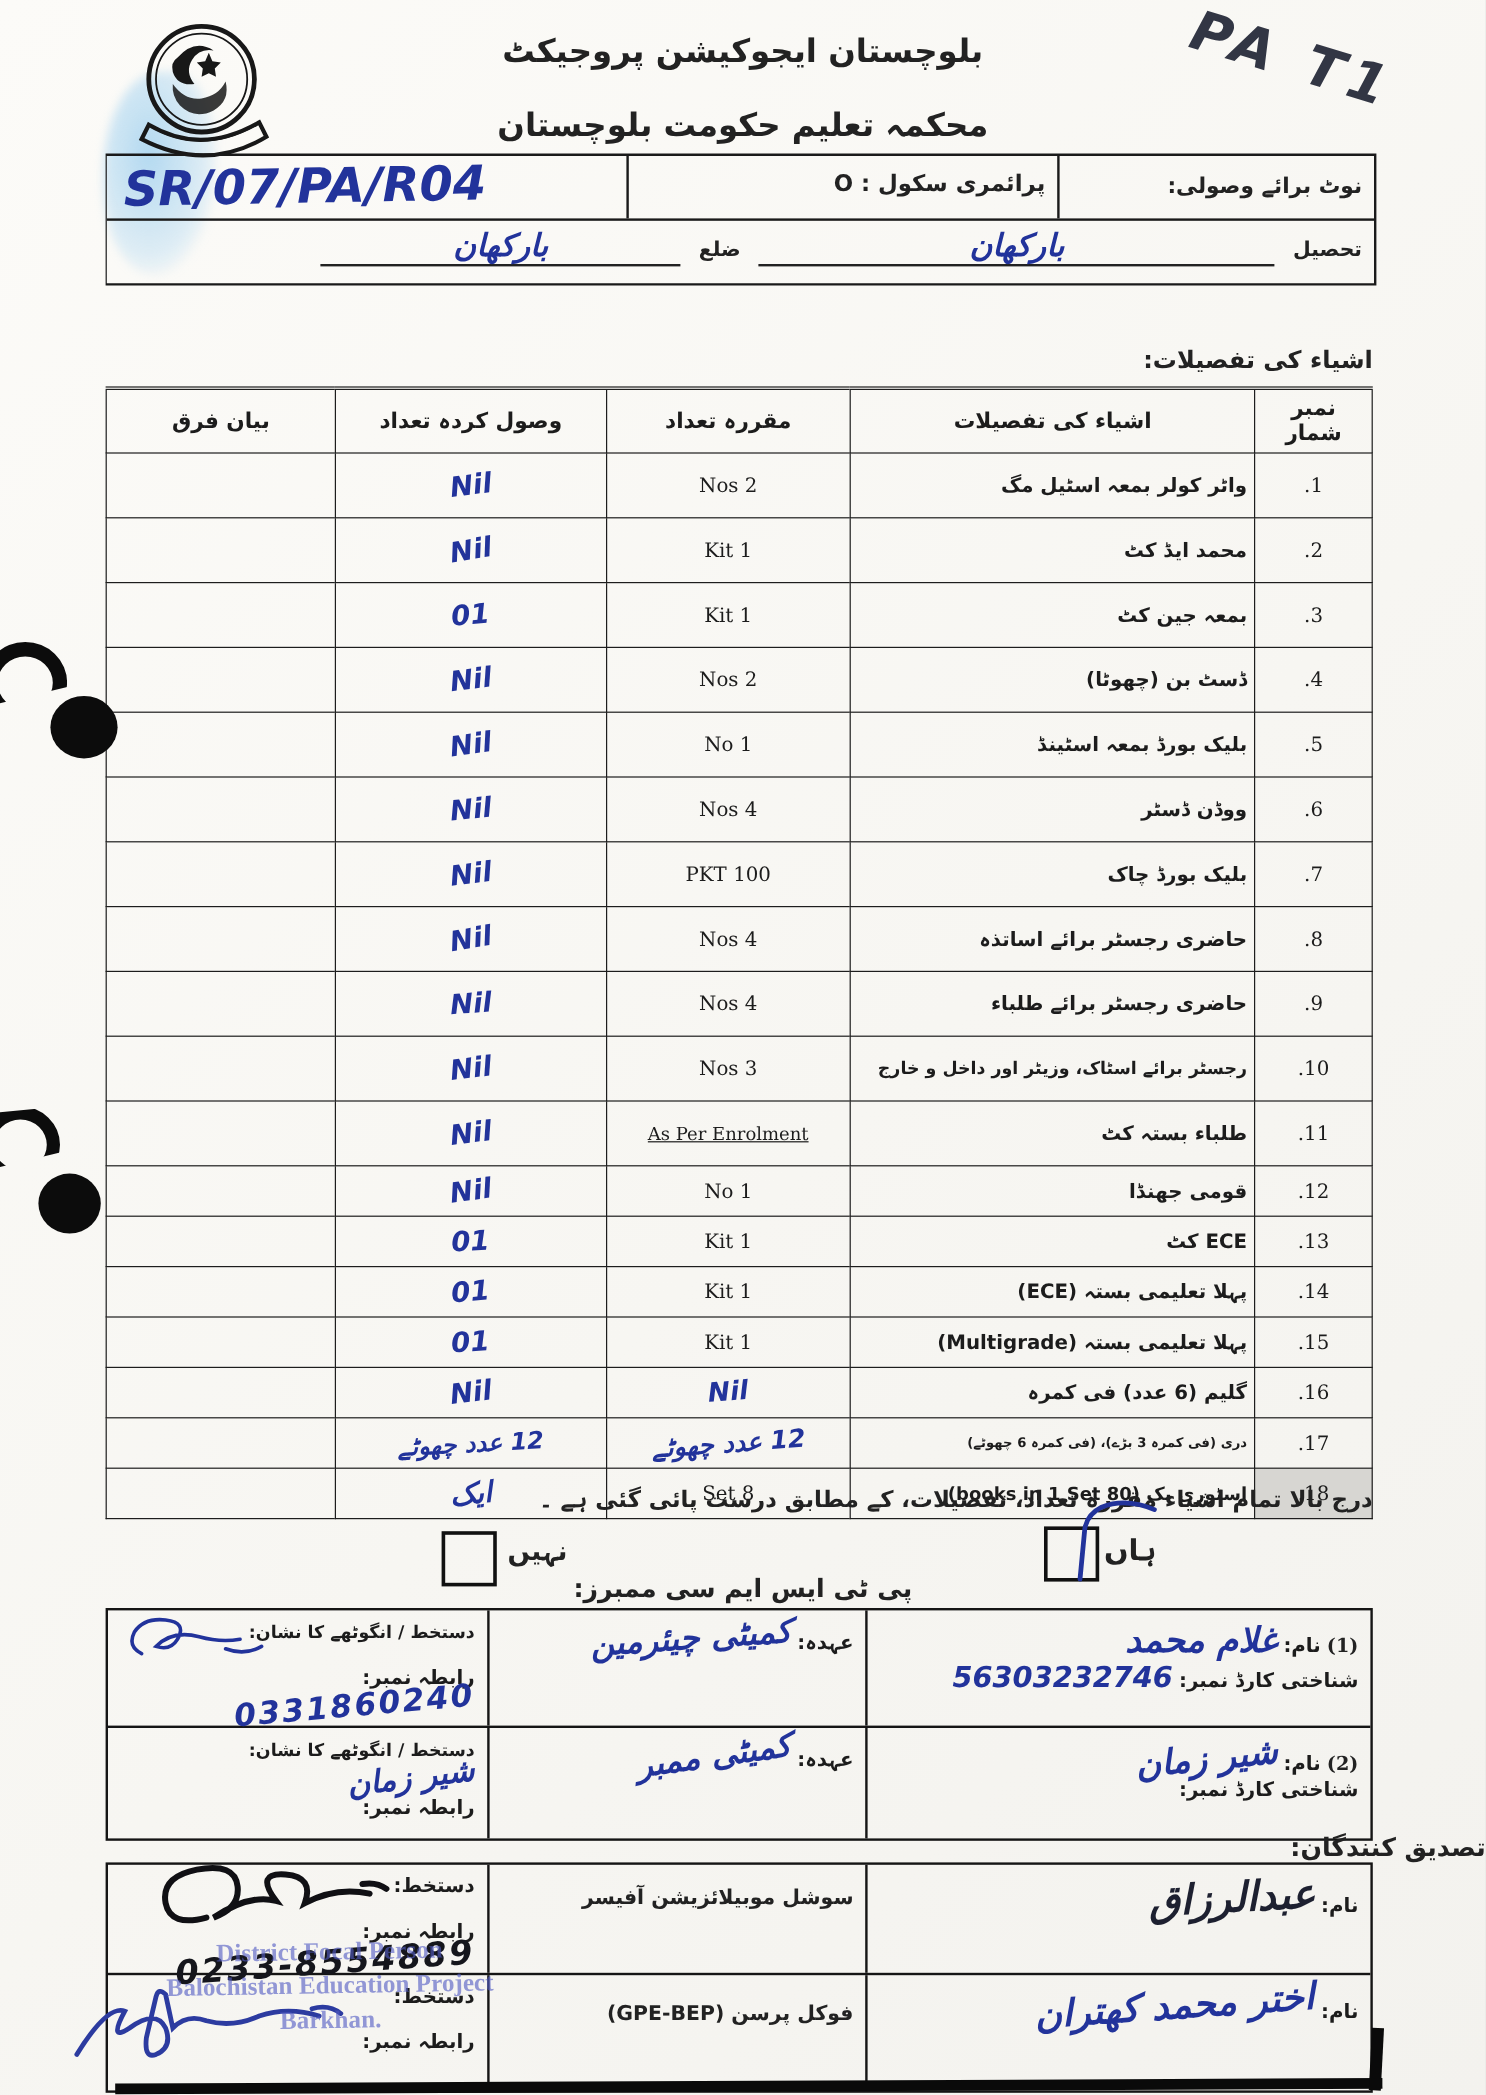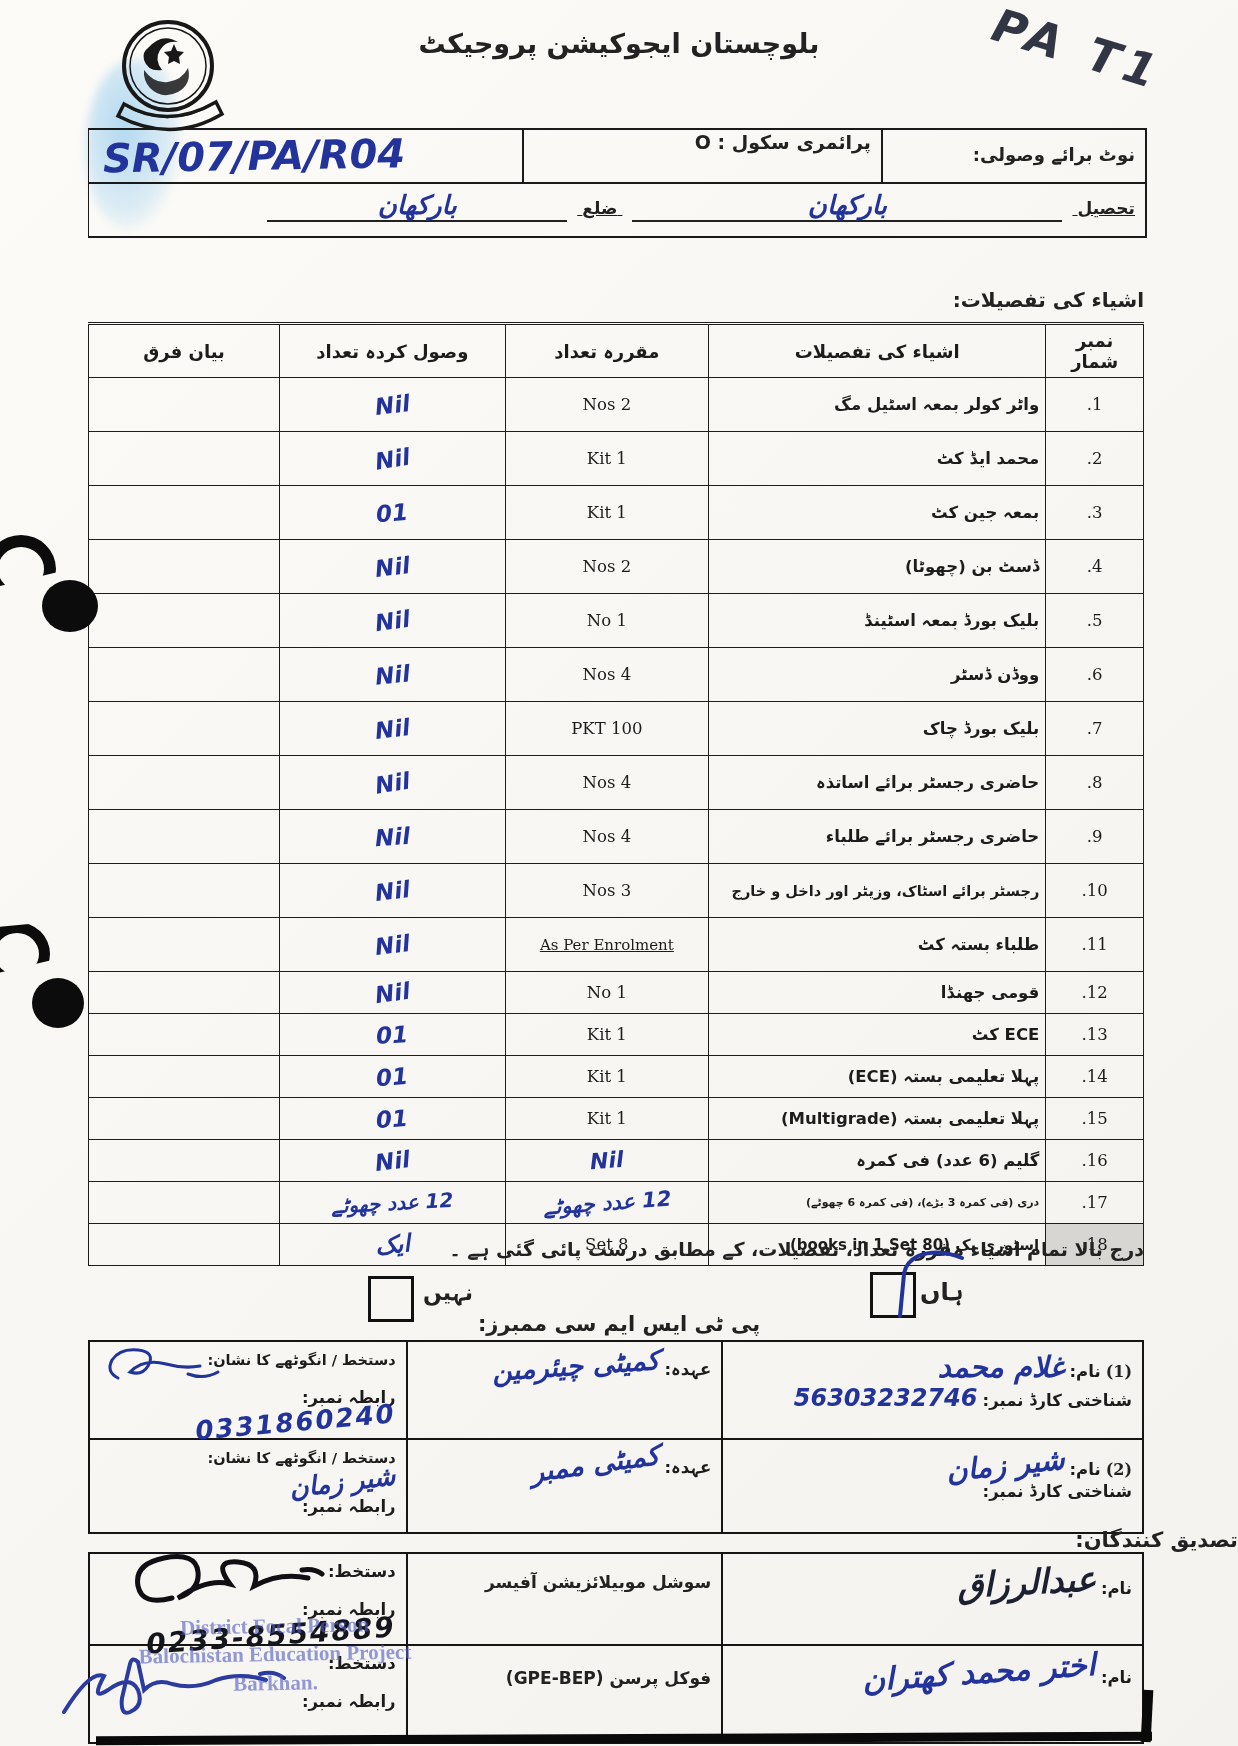--- a/index.html
+++ b/index.html
@@ -94,30 +94,31 @@
       <circle cx="72" cy="58" r="38" fill="none" stroke="#181818" stroke-width="1.5"></circle>
       <path d="M52 40 q14 -16 30 -6 q-12 -2 -18 8 q-6 10 2 20 q-14 2 -18 -10 q-2 -8 4 -12z" fill="#181818"></path>
       <path d="M78 36 l3 7 7 1 -5 5 1 7 -6 -3 -6 3 1 -7 -5 -5 7 -1z" fill="#181818"></path>
       <path d="M48 62 q10 14 24 12 q14 -2 20 -14 q4 16 -10 24 q-16 8 -28 -4 q-7 -8 -6 -18z" fill="#181818" opacity=".85"></path>
       <path d="M28 96 q44 26 92 -2 l6 12 q-50 30 -104 2z" fill="none" stroke="#181818" stroke-width="3.5"></path>
       <path d="M30 98 q42 24 88 -2" fill="none" stroke="#181818" stroke-width="1.2"></path>
     </svg>
   </div>
 
   <div class="abs urdu printed title1">بلوچستان ایجوکیشن پروجیکٹ</div>
+  <div class="abs urdu printed title2">محکمہ تعلیم حکومت بلوچستان</div>
   <div class="abs hw-dark corner-mark">PA T1</div>
 
   <div class="abs topform">
     <div class="tf-row" style="height:52px;">
       <div class="tf-cell urdu printed" style="width:25%;font-size:18px;border-left:2px solid #1a1a1a;padding-top:14px;">نوٹ برائے وصولی:</div>
-      <div class="tf-cell urdu printed" style="width:34%;font-size:19px;padding-top:1px;border-left:2px solid #1a1a1a;">پرائمری سکول : O</div>
+      <div class="tf-cell urdu printed" style="width:34%;font-size:19px;padding-top:12px;border-left:2px solid #1a1a1a;">پرائمری سکول : O</div>
       <div class="tf-cell hw" style="width:41%;font-size:40px;padding:2px 14px;transform:rotate(-1deg);">SR/07/PA/R04</div>
     </div>
     <div class="tf-row" style="height:52px;">
-      <div class="tf-cell urdu" style="width:100%;padding-top:6px;text-decoration:underline;">
+      <div class="tf-cell urdu" style="width:100%;padding-top:6px;">
         <span class="printed urdu" style="font-size:17px;">تحصیل</span>
         <span class="underline" style="width:430px;margin:0 10px;">
           <span class="hw urdu" style="font-size:26px;">بارکھان</span>
         </span>
         <span class="printed urdu" style="font-size:17px;">ضلع</span>
         <span class="underline" style="width:300px;margin:0 10px;">
           <span class="hw urdu" style="font-size:26px;">بارکھان</span>
         </span>
       </div>
     </div>

